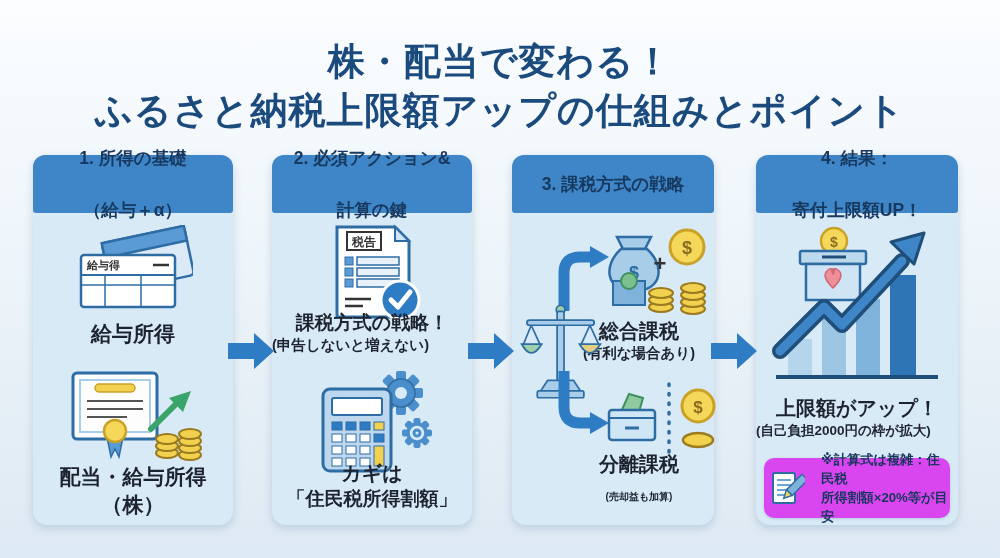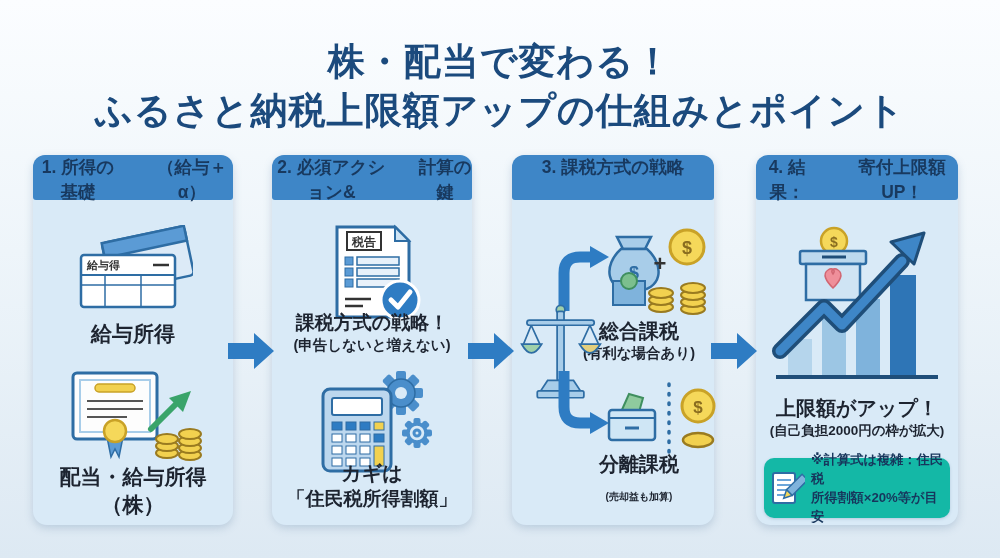--- a/index.html
+++ b/index.html
@@ -10,35 +10,35 @@
   }
   .title{
     position:absolute;top:26px;left:0;width:1000px;text-align:center;
     color:#1b4a7d;font-weight:bold;font-size:37px;line-height:1.32;letter-spacing:1px;margin-top:12px;
   }
   .col{
     position:absolute;top:155px;height:370px;border-radius:14px;
     background:#d9eaf7;box-shadow:0 3px 8px rgba(90,125,160,.28);
   }
   .col-header{
-    position:absolute;top:0;left:0;right:0;height:45px;
+    position:absolute;top:0;left:0;right:0;height:58px;
     background:#3e86c7;border-radius:12px 12px 3px 3px;
     color:#18395f;font-weight:bold;font-size:17.5px;line-height:1.4;
-    display:flex;flex-direction:row;justify-content:center;text-align:center;gap:28px;
+    display:flex;flex-direction:column;justify-content:center;text-align:center;gap:28px;
   }
   .abs{position:absolute;}
   .lbl{font-weight:bold;color:#1d2430;text-align:center;width:100%;left:0;}
   .lbl-20{font-size:20px;}
   .lbl-21{font-size:21px;}
   .lbl-19{font-size:19px;}
-  .note{font-weight:bold;color:#1d2430;text-align:center;width:100%;left:0;font-size:14.5px;}
+  .note{font-weight:bold;color:#1d2430;width:100%;left:0;font-size:14.5px;}
   .c3txt{width:150px;left:52px;text-align:center;position:absolute;font-weight:bold;color:#1d2430;}
   .footnote{
     position:absolute;left:8px;top:303px;width:186px;height:60px;
-    background:#14b8a6;border-radius:10px;display:flex;align-items:center;gap:6px;
+    background:#d946ef;border-radius:10px;display:flex;align-items:center;gap:16px;
     box-shadow:0 1px 3px rgba(90,125,160,.3);
   }
   .footnote-text{font-weight:bold;color:#17365c;font-size:13.2px;line-height:1.45;}
   .gap-arrow{position:absolute;top:331px;}
 </style>
 </head>
 <body>
 
 <div class="canvas">
 

